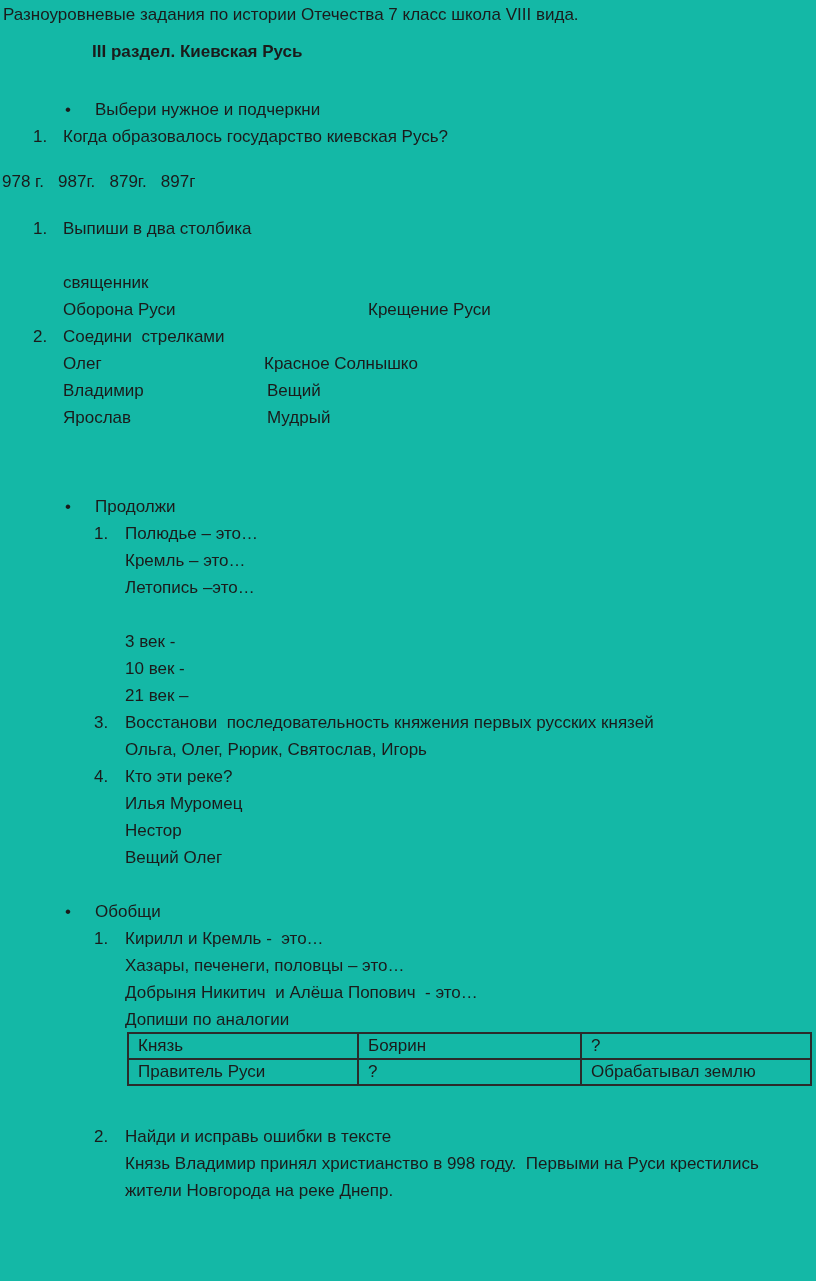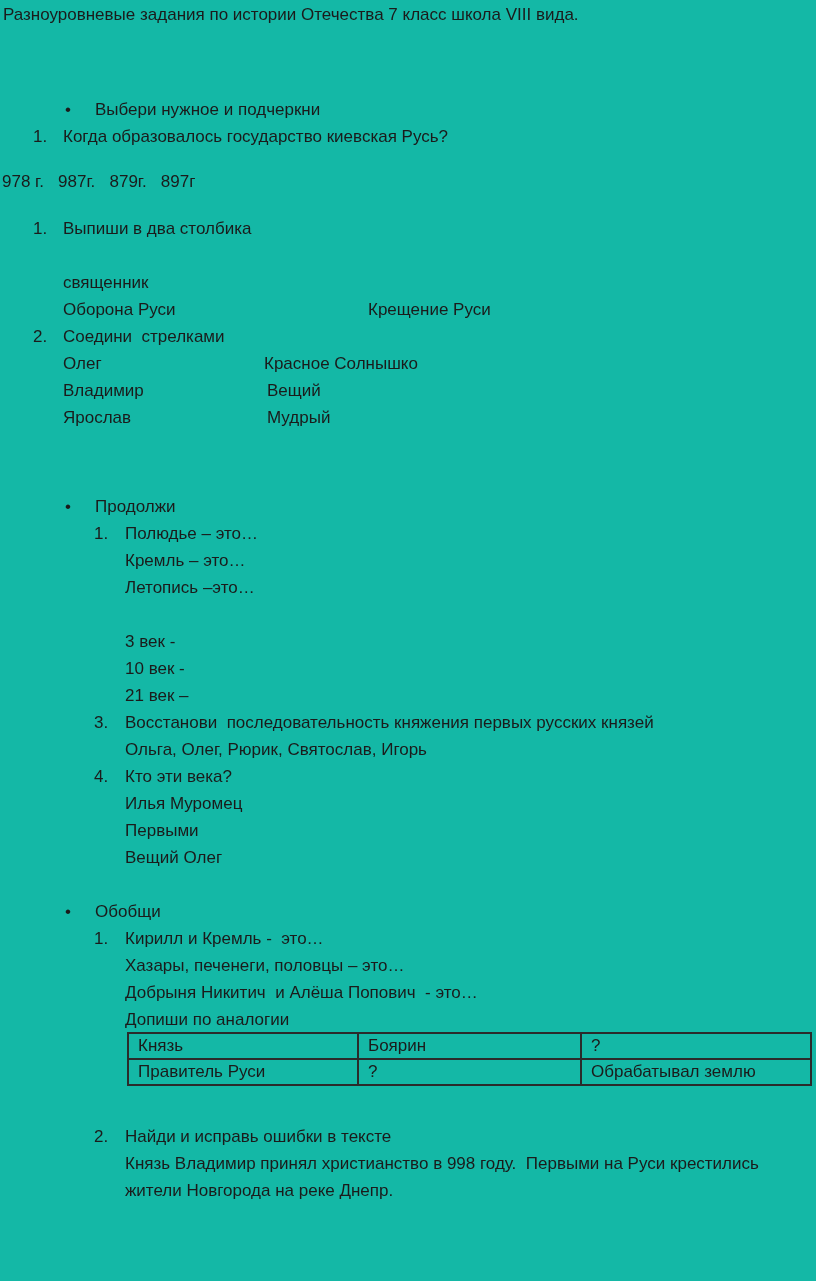--- a/index.html
+++ b/index.html
@@ -45,20 +45,21 @@
     color:#1b1b1b;
     vertical-align:middle;
   }
 </style>
 </head>
 <body>
 
 <div class="page">
 
   <div class="line" style="left:3px; top:1px">Разноуровневые задания по истории Отечества 7 класс школа VIII вида.</div>
+  <div class="line b" style="left:92px; top:38px">III раздел. Киевская Русь</div>
 
   <div class="line" style="left:65px; top:96px"><span class="numcol w30">•</span><span>Выбери нужное и подчеркни</span></div>
   <div class="line" style="left:33px; top:123px"><span class="numcol w30">1.</span><span>Когда образовалось государство киевская Русь?</span></div>
   <div class="line" style="left:2px; top:168px">978 г.   987г.   879г.   897г</div>
 
   <div class="line" style="left:33px; top:215px"><span class="numcol w30">1.</span><span>Выпиши в два столбика</span></div>
   <div class="line" style="left:63px; top:269px">священник</div>
   <div class="line" style="left:63px; top:296px"><span class="paircol" style="width:305px">Оборона Руси</span><span>Крещение Руси</span></div>
 
   <div class="line" style="left:33px; top:323px"><span class="numcol w30">2.</span><span>Соедини  стрелками</span></div>
@@ -68,23 +69,23 @@
 
   <div class="line" style="left:65px; top:493px"><span class="numcol w30">•</span><span>Продолжи</span></div>
   <div class="line" style="left:94px; top:520px"><span class="numcol w31">1.</span><span>Полюдье – это…</span></div>
   <div class="line" style="left:125px; top:547px">Кремль – это…</div>
   <div class="line" style="left:125px; top:574px">Летопись –это…</div>
   <div class="line" style="left:125px; top:628px">3 век -</div>
   <div class="line" style="left:125px; top:655px">10 век -</div>
   <div class="line" style="left:125px; top:682px">21 век –</div>
   <div class="line" style="left:94px; top:709px"><span class="numcol w31">3.</span><span>Восстанови  последовательность княжения первых русских князей</span></div>
   <div class="line" style="left:125px; top:736px">Ольга, Олег, Рюрик, Святослав, Игорь</div>
-  <div class="line" style="left:94px; top:763px"><span class="numcol w31">4.</span><span>Кто эти века?</span></div>
+  <div class="line" style="left:94px; top:763px"><span class="numcol w31">4.</span><span>Кто эти реке?</span></div>
   <div class="line" style="left:125px; top:790px">Илья Муромец</div>
-  <div class="line" style="left:125px; top:817px">Первыми</div>
+  <div class="line" style="left:125px; top:817px">Нестор</div>
   <div class="line" style="left:125px; top:844px">Вещий Олег</div>
 
   <div class="line" style="left:65px; top:898px"><span class="numcol w30">•</span><span>Обобщи</span></div>
   <div class="line" style="left:94px; top:925px"><span class="numcol w31">1.</span><span>Кирилл и Кремль -  это…</span></div>
   <div class="line" style="left:125px; top:952px">Хазары, печенеги, половцы – это…</div>
   <div class="line" style="left:125px; top:979px">Добрыня Никитич  и Алёша Попович  - это…</div>
   <div class="line" style="left:125px; top:1006px">Допиши по аналогии</div>
 
   <table class="analogy">
     <colgroup>

